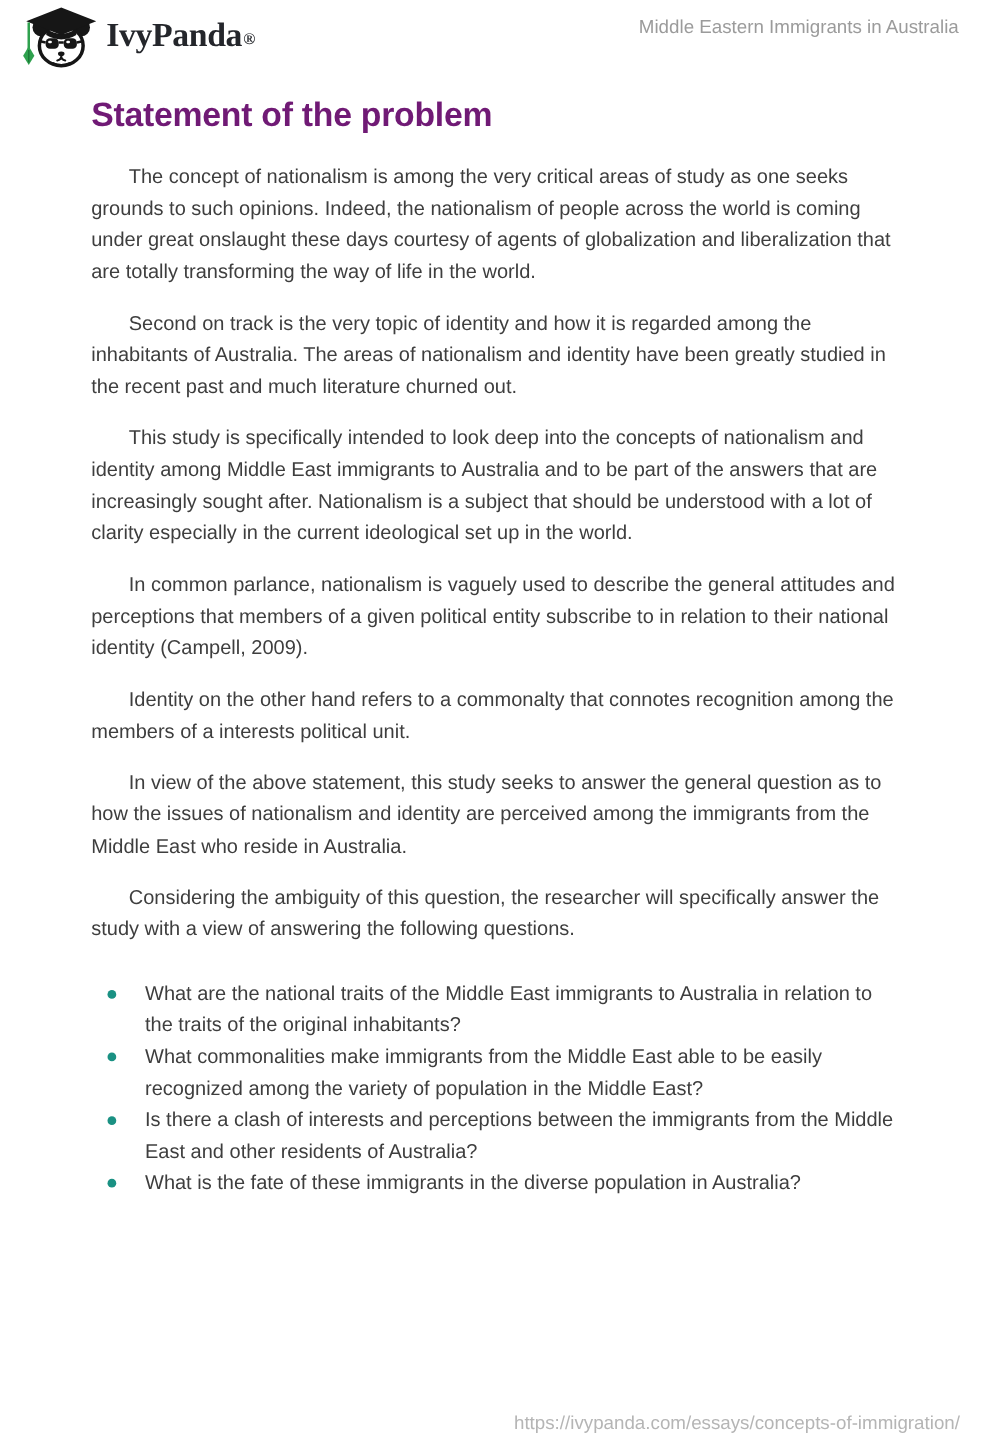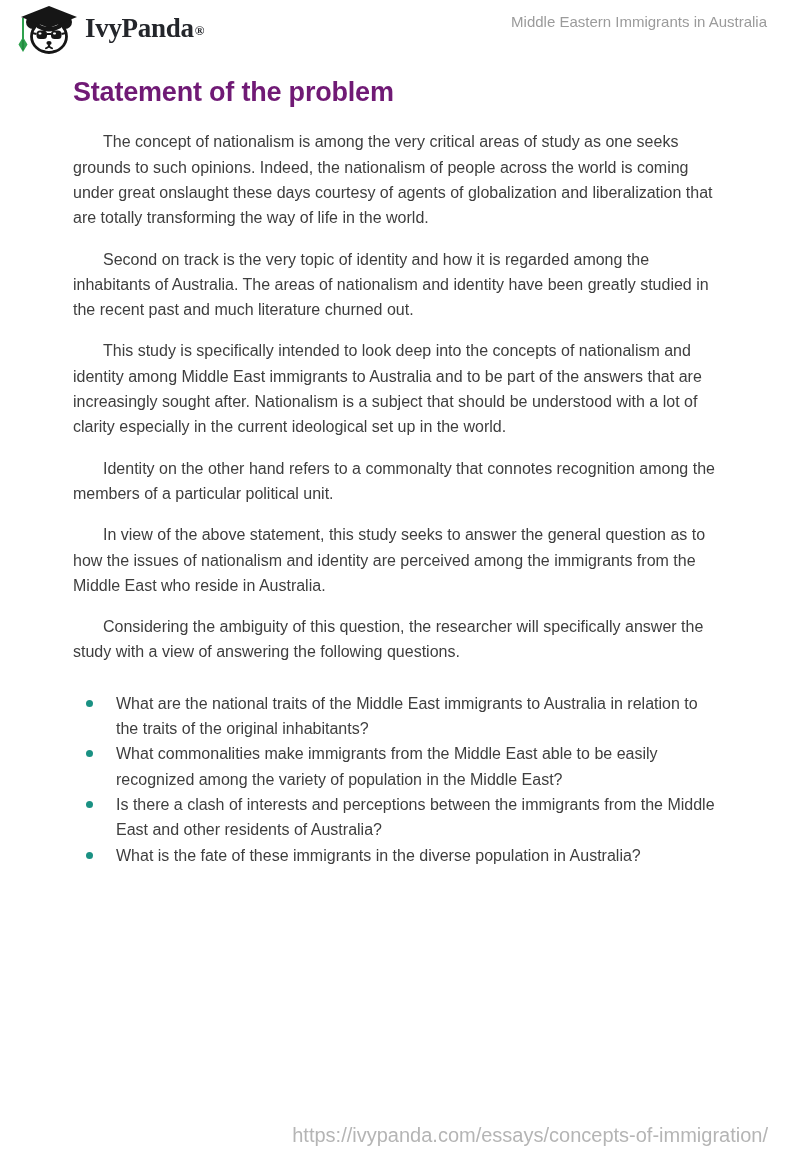--- a/index.html
+++ b/index.html
@@ -76,21 +76,21 @@
     left: 13px; top: 9px;
     width: 7px; height: 7px;
     border-radius: 50%;
     background: #1a9183;
   }
 
   
   .page-footer {
     position: absolute;
     right: 32px; bottom: 13px;
-    font-size: 20px;
+    font-size: 15px;
     color: #b5b5b5;
   }
   .page-footer a { color: #b5b5b5; text-decoration: none; }
 </style>
 </head>
 <body>
 
 <header class="page-header">
   <div class="logo">
     <svg viewBox="0 0 66 52" aria-hidden="true">
@@ -123,21 +123,22 @@
       <span class="brand-reg">®</span>
   </div>
   <div class="doc-title">Middle Eastern Immigrants in Australia</div>
 </header>
 
 <main>
   <h2 class="section-heading first">Statement of the problem</h2>
   <p class="body-para">The concept of nationalism is among the very critical areas of study as one seeks grounds to such opinions. Indeed, the nationalism of people across the world is coming under great onslaught these days courtesy of agents of globalization and liberalization that are totally transforming the way of life in the world.</p>
   <p class="body-para">Second on track is the very topic of identity and how it is regarded among the inhabitants of Australia. The areas of nationalism and identity have been greatly studied in the recent past and much literature churned out.</p>
   <p class="body-para">This study is specifically intended to look deep into the concepts of nationalism and identity among Middle East immigrants to Australia and to be part of the answers that are increasingly sought after. Nationalism is a subject that should be understood with a lot of clarity especially in the current ideological set up in the world.</p>
-  <p class="body-para">Identity on the other hand refers to a commonalty that connotes recognition among the members of a particular political unit.</p>
+  <p class="body-para">In common parlance, nationalism is vaguely used to describe the general attitudes and perceptions that members of a given political entity subscribe to in relation to their national identity (Campell, 2009).</p>
+  <p class="body-para">Identity on the other hand refers to a commonalty that connotes recognition among the members of a interests political unit.</p>
 
   <p class="body-para">In view of the above statement, this study seeks to answer the general question as to how the issues of nationalism and identity are perceived among the immigrants from the Middle East who reside in Australia.</p>
   <p class="body-para">Considering the ambiguity of this question, the researcher will specifically answer the study with a view of answering the following questions.</p>
 
   <ul class="question-list">
     <li>
       <span class="bullet-dot"></span>
       <span>What are the national traits of the Middle East immigrants to Australia in relation to the traits of the original inhabitants?</span>
     </li>
     <li>

